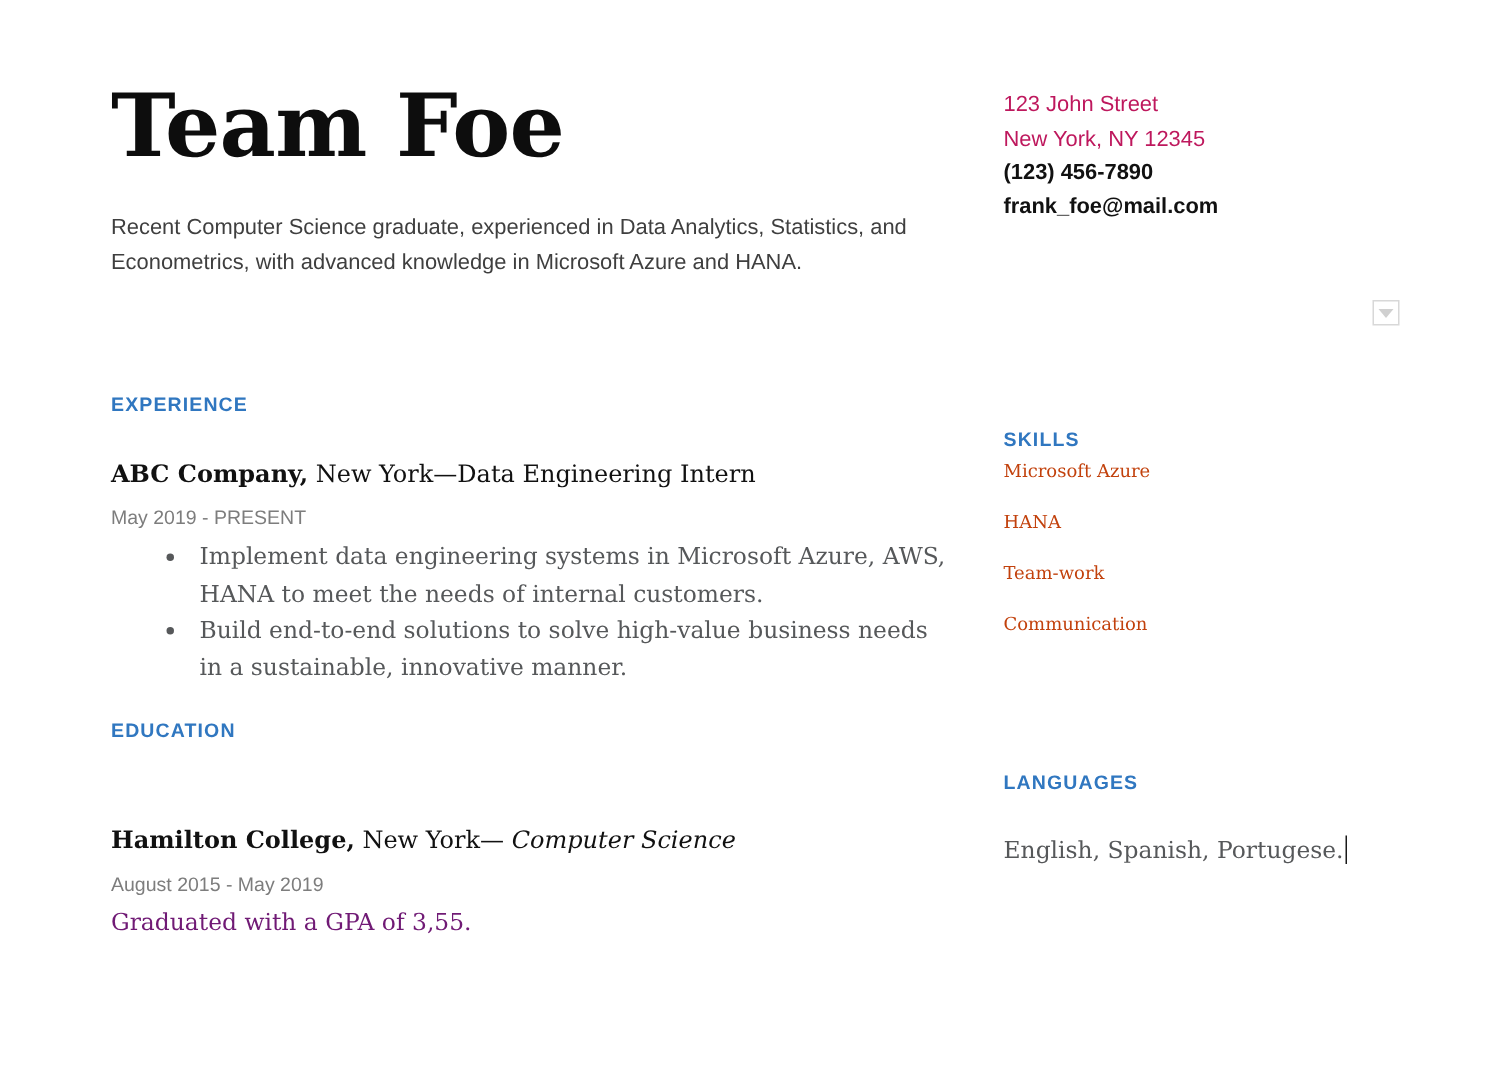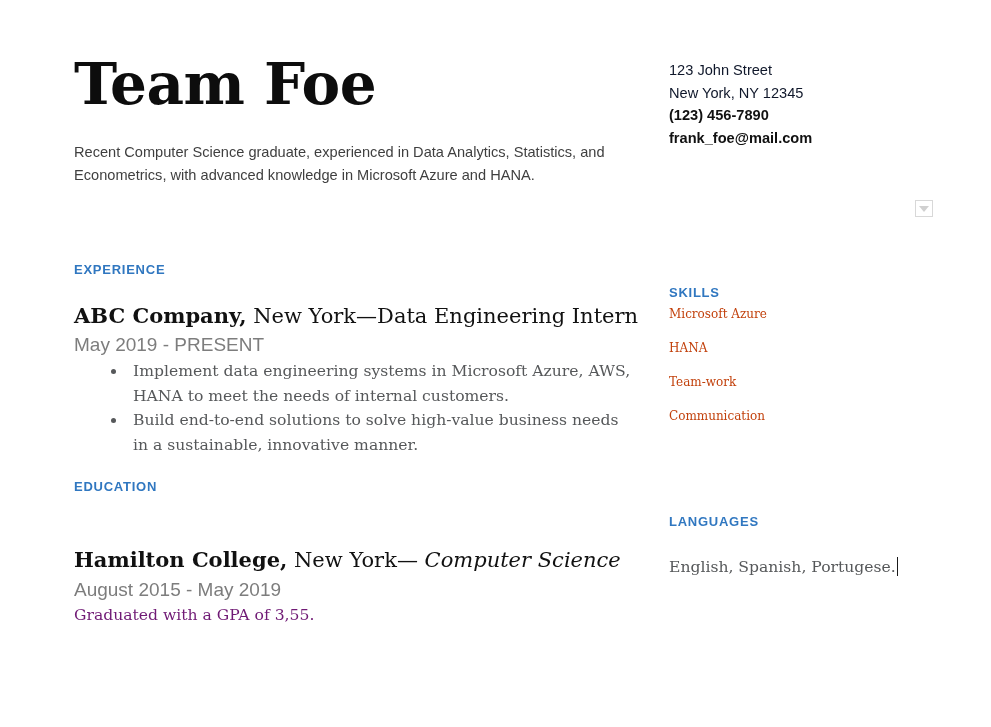--- a/index.html
+++ b/index.html
@@ -52,21 +52,21 @@
   
   .contact {
     position: absolute;
     left: 669px;
     top: 59px;
     font-family: "Liberation Sans", sans-serif;
     font-size: 14.6px;
     line-height: 22.5px;
   }
   .contact .line {
-    color: #0f172a;
+    color: #be185d;
     white-space: nowrap;
   }
   .contact .line.strong {
     color: #111111;
     font-weight: 700;
   }
 
   
   .dropdown-box {
     position: absolute;
@@ -98,37 +98,37 @@
     letter-spacing: 0.75px;
     color: #3077c0;
     margin: 0;
     white-space: nowrap;
   }
 
   
   .entry-title {
     margin: 0;
     font-family: "DejaVu Serif", "Liberation Serif", serif;
-    font-size: 21px;
+    font-size: 16px;
     line-height: 26px;
     color: #111111;
     font-weight: 400;
     white-space: nowrap;
   }
   .entry-title .org {
     font-weight: 700;
   }
   .entry-title .field-italic {
     font-style: italic;
   }
 
   .entry-date {
     margin: 0;
     font-family: "Liberation Sans", sans-serif;
-    font-size: 19px;
+    font-size: 13px;
     line-height: 19px;
     color: #7d7d7d;
   }
 
   .bullets {
     margin: 0;
     padding: 0;
     list-style: none;
     font-family: "DejaVu Serif", "Liberation Serif", serif;
     font-size: 15.6px;

